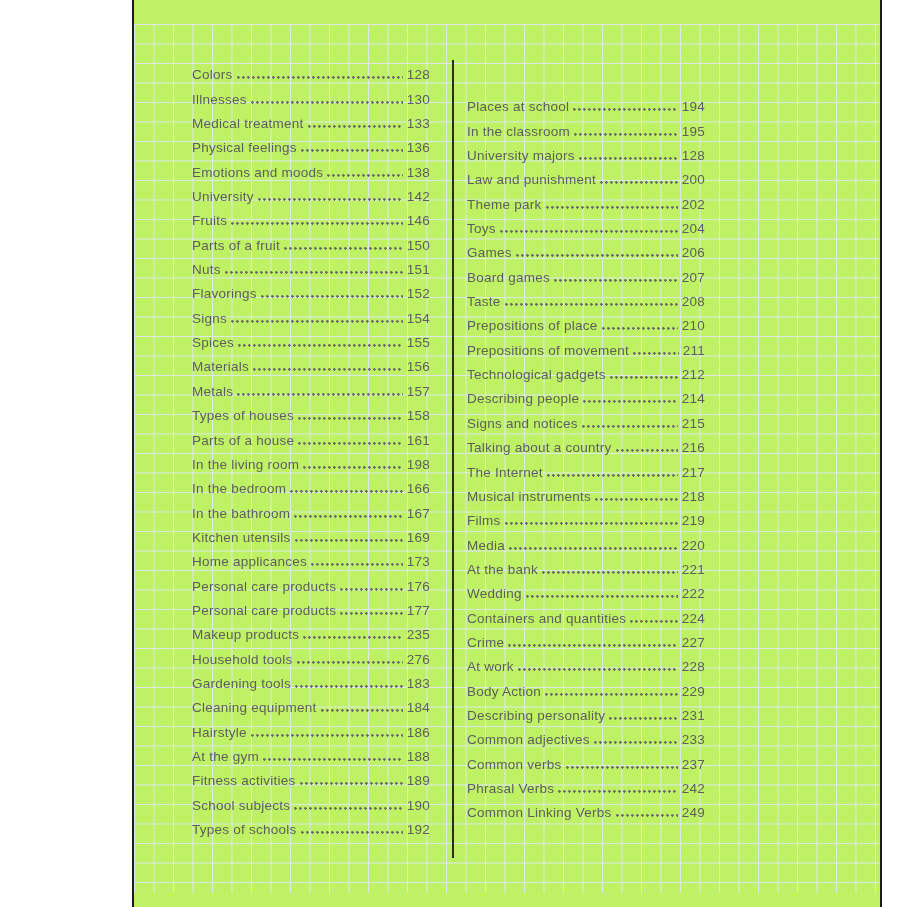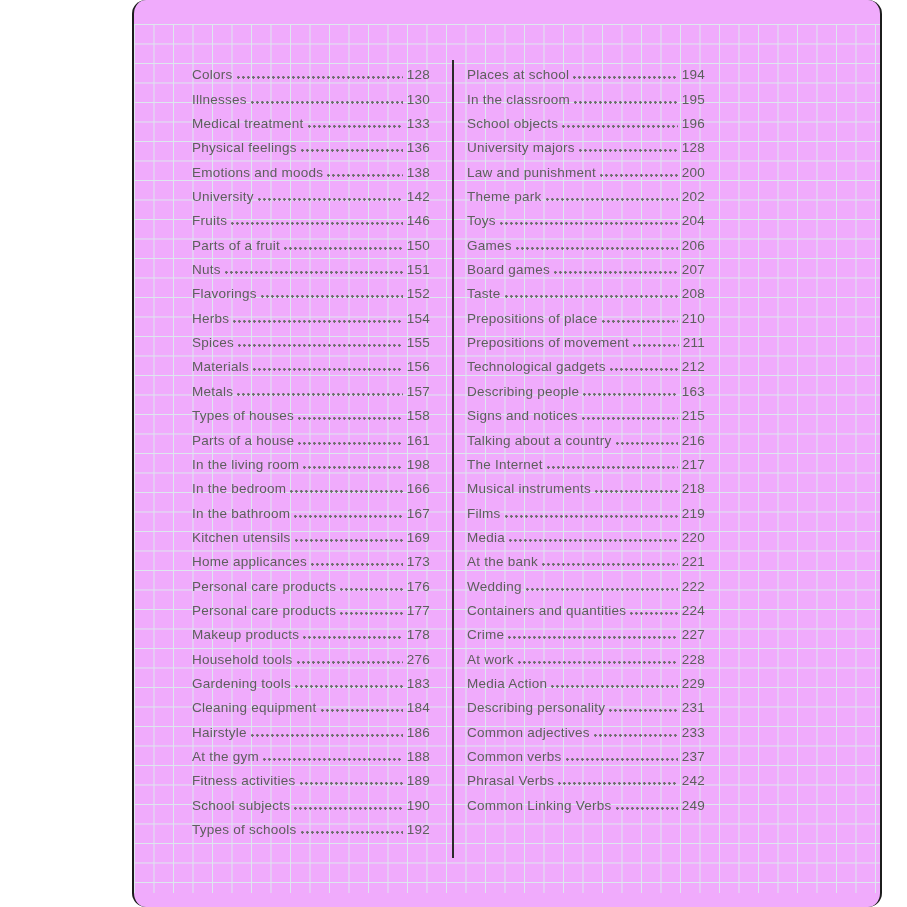--- a/index.html
+++ b/index.html
@@ -15,22 +15,21 @@
     font-family: "Liberation Sans", "DejaVu Sans", sans-serif;
   }
   .page {
     position: absolute;
     top: 0;
     bottom: 0;
     left: 132px;
     width: 746px;
     border-left: 2px solid #1c1c1c;
     border-right: 2px solid #1c1c1c;
-    background: #f0abfc;
-    border-radius: 14px;
+    background: #bef264;
   }
   .grid {
     position: absolute;
     left: 0;
     right: 0;
     top: 24px;
     bottom: 14px;
     background-image:
       linear-gradient(to right, #dde8ee 1px, transparent 1px),
       linear-gradient(to bottom, #dde8ee 1px, transparent 1px);
@@ -45,21 +44,21 @@
     height: 798px;
     background: #2a2a2a;
   }
   .column {
     position: absolute;
     top: 62px;
     width: 238px;
     z-index: 2;
   }
   .column.left  { left: 58px; }
-  .column.right { left: 333px; }
+  .column.right { left: 333px; margin-top: 32px; }
   .entry {
     display: flex;
     align-items: flex-end;
     height: 24.35px;
     box-sizing: border-box;
     padding-bottom: 4px;
     color: #5e5e5e;
     font-size: 13.5px;
     letter-spacing: 0.25px;
     white-space: nowrap;
@@ -132,21 +131,21 @@
         <span class="lab">Nuts</span>
         <span class="leader"></span>
         <span class="num">151</span>
       </div>
       <div class="entry">
         <span class="lab">Flavorings</span>
         <span class="leader"></span>
         <span class="num">152</span>
       </div>
       <div class="entry">
-        <span class="lab">Herbs</span>
+        <span class="lab">Signs</span>
         <span class="leader"></span>
         <span class="num">154</span>
       </div>
       <div class="entry">
         <span class="lab">Spices</span>
         <span class="leader"></span>
         <span class="num">155</span>
       </div>
       <div class="entry">
         <span class="lab">Materials</span>
@@ -199,21 +198,21 @@
         <span class="num">176</span>
       </div>
       <div class="entry">
         <span class="lab">Personal care products</span>
         <span class="leader"></span>
         <span class="num">177</span>
       </div>
       <div class="entry">
         <span class="lab">Makeup products</span>
         <span class="leader"></span>
-        <span class="num">178</span>
+        <span class="num">235</span>
       </div>
       <div class="entry">
         <span class="lab">Household tools</span>
         <span class="leader"></span>
         <span class="num">276</span>
       </div>
       <div class="entry">
         <span class="lab">Gardening tools</span>
         <span class="leader"></span>
         <span class="num">183</span>
@@ -254,25 +253,20 @@
         <span class="lab">Places at school</span>
         <span class="leader"></span>
         <span class="num">194</span>
       </div>
       <div class="entry">
         <span class="lab">In the classroom</span>
         <span class="leader"></span>
         <span class="num">195</span>
       </div>
       <div class="entry">
-        <span class="lab">School objects</span>
-        <span class="leader"></span>
-        <span class="num">196</span>
-      </div>
-      <div class="entry">
         <span class="lab">University majors</span>
         <span class="leader"></span>
         <span class="num">128</span>
       </div>
       <div class="entry">
         <span class="lab">Law and punishment</span>
         <span class="leader"></span>
         <span class="num">200</span>
       </div>
       <div class="entry">
@@ -311,21 +305,21 @@
         <span class="num">211</span>
       </div>
       <div class="entry">
         <span class="lab">Technological gadgets</span>
         <span class="leader"></span>
         <span class="num">212</span>
       </div>
       <div class="entry">
         <span class="lab">Describing people</span>
         <span class="leader"></span>
-        <span class="num">163</span>
+        <span class="num">214</span>
       </div>
       <div class="entry">
         <span class="lab">Signs and notices</span>
         <span class="leader"></span>
         <span class="num">215</span>
       </div>
       <div class="entry">
         <span class="lab">Talking about a country</span>
         <span class="leader"></span>
         <span class="num">216</span>
@@ -369,21 +363,21 @@
         <span class="lab">Crime</span>
         <span class="leader"></span>
         <span class="num">227</span>
       </div>
       <div class="entry">
         <span class="lab">At work</span>
         <span class="leader"></span>
         <span class="num">228</span>
       </div>
       <div class="entry">
-        <span class="lab">Media Action</span>
+        <span class="lab">Body Action</span>
         <span class="leader"></span>
         <span class="num">229</span>
       </div>
       <div class="entry">
         <span class="lab">Describing personality</span>
         <span class="leader"></span>
         <span class="num">231</span>
       </div>
       <div class="entry">
         <span class="lab">Common adjectives</span>

